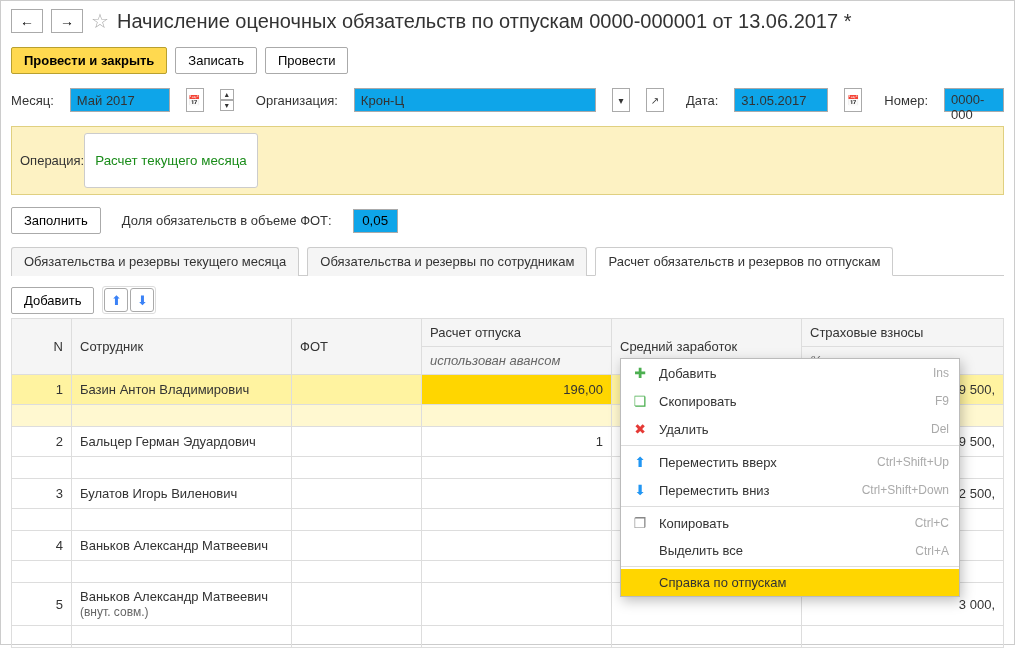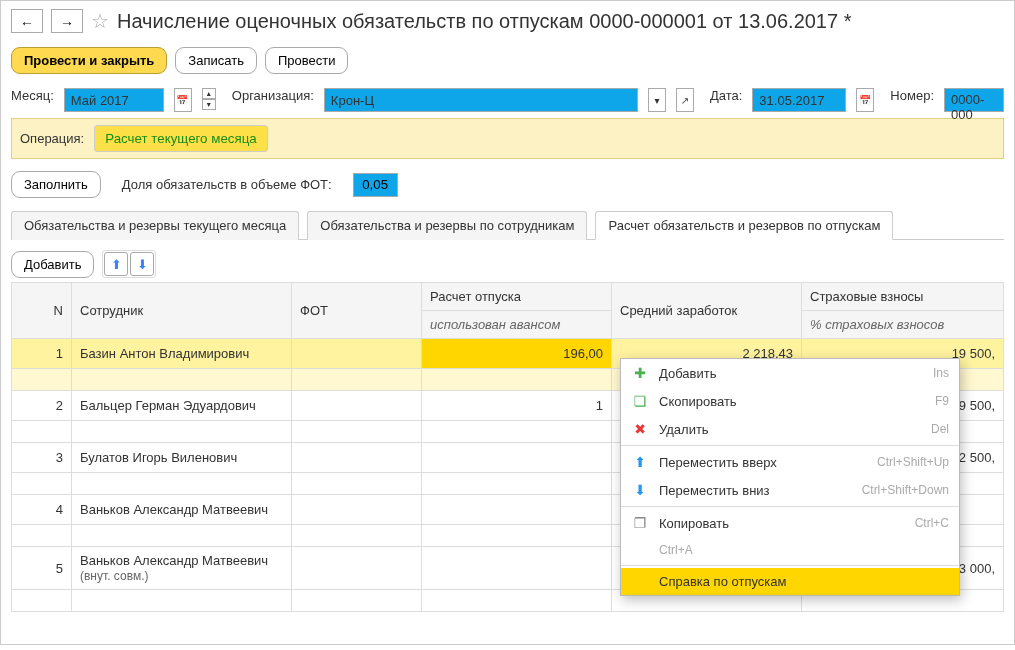--- a/index.html
+++ b/index.html
@@ -44,32 +44,32 @@
     gap: 8px;
     margin-bottom: 14px;
     align-items: center;
   }
   .btn {
     border: 1px solid #aaa;
     background: #fff;
     padding: 5px 12px;
     cursor: pointer;
     font-size: 13px;
-    border-radius: 9px;
+    border-radius: 2px;
   }
   .btn-primary {
     background: #ffd94f;
     border-color: #b8a030;
     font-weight: bold;
   }
   .field-row {
     display: flex;
-    align-items: flex-start;
-    gap: 10px;
-    margin-bottom: 6px;
+    align-items: center;
+    gap: 16px;
+    margin-bottom: 14px;
     flex-wrap: nowrap;
   }
   .label { white-space: nowrap; }
   .input {
     border: 1px solid #aaa;
     padding: 3px 6px;
     background: #0ea5e9;
     height: 24px;
   }
   .month-input { width: 100px; display: inline-flex; align-items: center; }
@@ -79,26 +79,25 @@
   .small-btn { width: 18px; height: 24px; border: 1px solid #aaa; background: #fff; display: inline-flex; align-items: center; justify-content: center; font-size: 10px; cursor: pointer; }
   .date-input { width: 94px; display: inline-flex; align-items: center; }
   .number-input { width: 60px; }
   .operation-bar {
     background: #fdf2c3;
     border: 1px solid #e0d080;
     padding: 6px 8px;
     margin-bottom: 12px;
     display: flex;
     align-items: center;
-    gap: 10px;
   }
   .op-btn {
     border: 1px solid #ccc;
-    background: #fde047;
-    padding: 5px 10px;
+    background: #ffffff;
+    padding: 19px 10px;
     cursor: pointer;
     border-radius: 3px;
   }
   .op-btn.active { color: #1a8c1a; }
   .fill-row {
     display: flex;
     align-items: center;
     gap: 21px;
     margin-bottom: 12px;
   }
@@ -390,20 +389,21 @@
     <span class="shortcut">Ctrl+Shift+Down</span>
   </div>
   <div class="sep"></div>
   <div class="item">
     <span class="icon ic-clip">❐</span>
     <span class="label-txt">Копировать</span>
     <span class="shortcut">Ctrl+C</span>
   </div>
   <div class="item">
     <span class="icon"></span>
+    <span class="label-txt">Выделить все</span>
     <span class="shortcut">Ctrl+A</span>
   </div>
   <div class="sep"></div>
   <div class="item highlight">
     <span class="icon"></span>
     <span class="label-txt">Справка по отпускам</span>
   </div>
 </div>
 
 </body></html>

